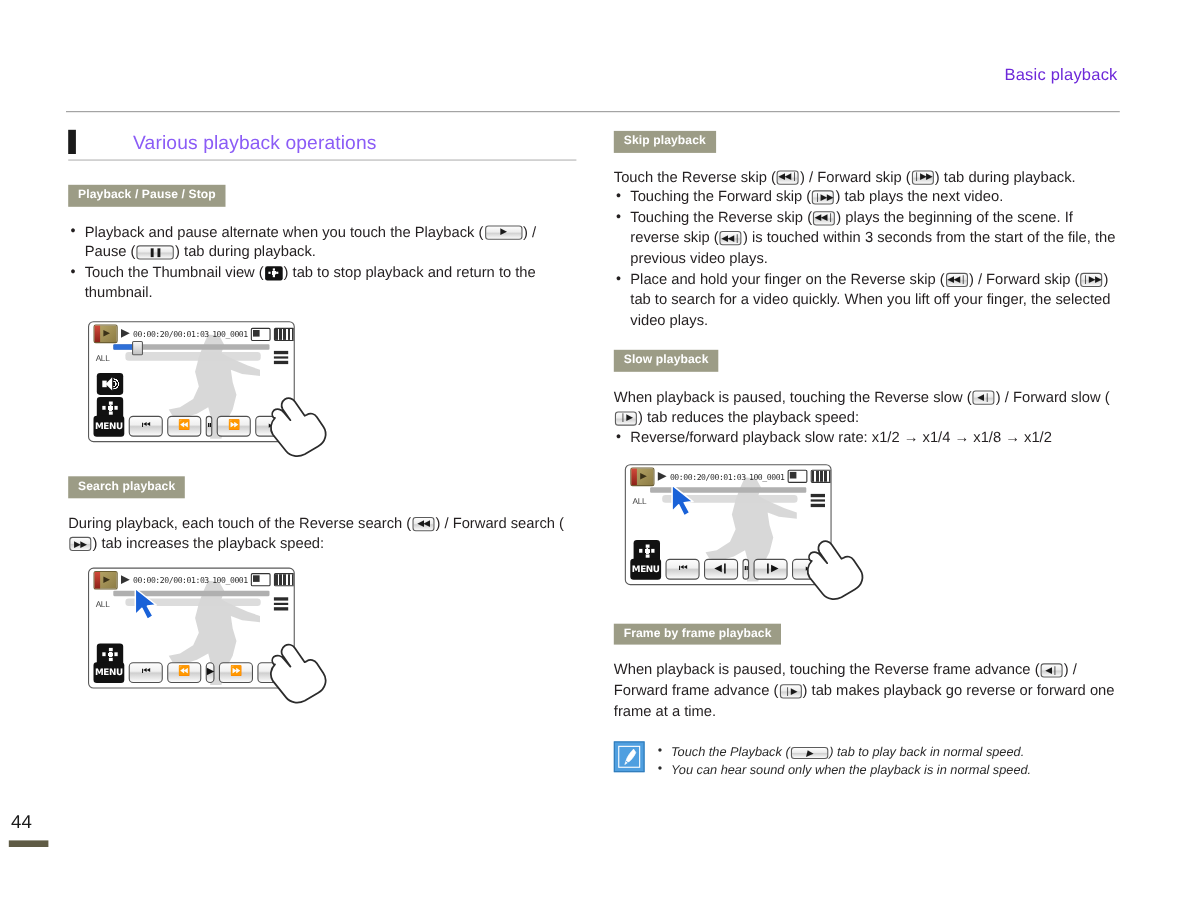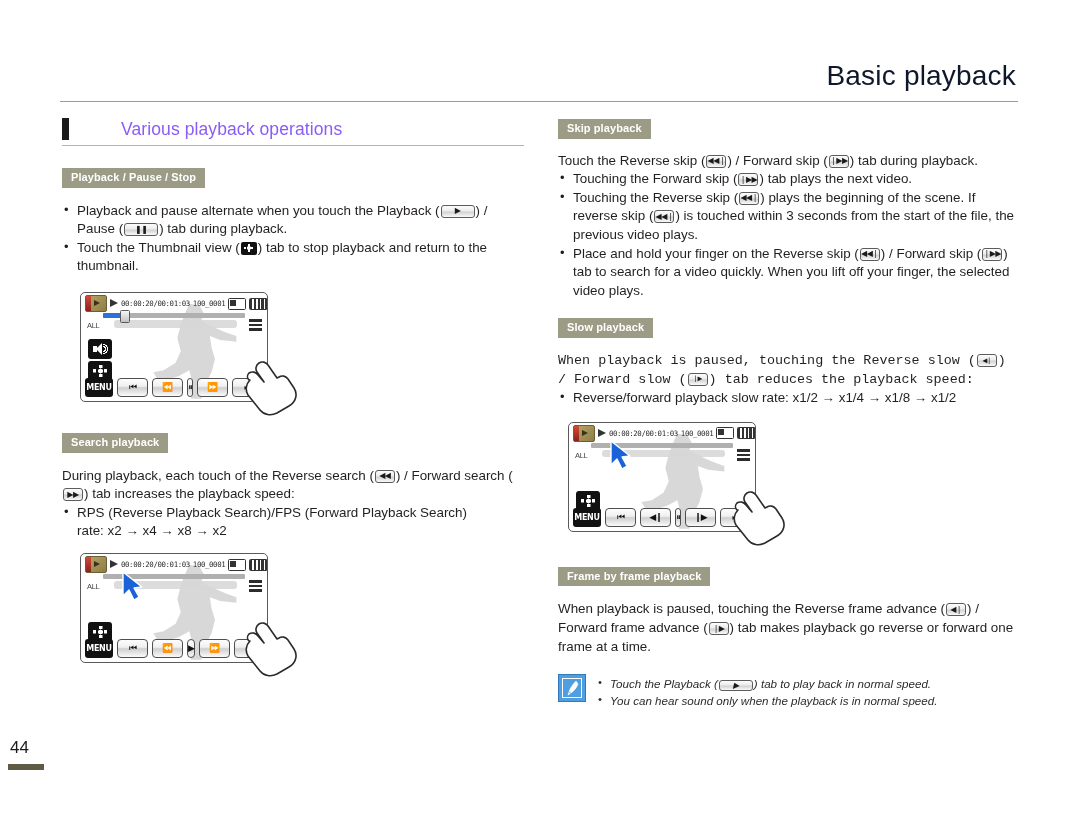--- a/index.html
+++ b/index.html
@@ -14,22 +14,22 @@
     overflow: hidden;
   }
 
   
   .page-header {
     position: absolute;
     left: 60px; top: 60px; width: 958px;
     text-align: right;
   }
   .page-header .title {
-    font-size: 28px;
-    color: #0f172a;
+    font-size: 15px;
+    color: #6d28d9;
     letter-spacing: .2px;
     padding-right: 2px;
   }
   .header-rule {
     position: absolute;
     left: 60px; top: 101px; width: 958px; height: 1px;
     background: #9b9b9b;
   }
 
   
@@ -486,26 +486,20 @@
       </svg>
     </div>
   </div>
 
   <div style="margin-top:18px;">
     <div class="subhead">Search playback</div>
   </div>
 
   <div class="para" style="margin-top:14px;"><span>During playback, each touch of the Reverse search (</span><span class="tabico w-narrow"><span class="g">◀◀</span></span><span>) / Forward search (</span><span class="tabico w-narrow"><span class="g">▶▶</span></span><span>) tab increases the playback speed:</span></div>
 
-  <ul class="bullets">
-    <li>
-      <span>RPS (Reverse Playback Search)/FPS (Forward Playback Search)</span><br>
-      <span>rate: x2 → x4 → x8 → x2</span>
-    </li>
-  </ul>
 
   <div style="position:relative; margin-top:12px; height:130px;">
     <div class="lcd" style="position:absolute; left:18px; top:0; width:188px; height:110px;">
       <div class="lcd-inner">
         <div class="dancer2"></div>
         <div class="dancer"></div>
 
         <div class="lcd-top">
           <div class="mode-badge"></div>
           <div class="play-tri outline"></div>
@@ -576,21 +570,21 @@
   <ul class="bullets">
     <li><span>Touching the Forward skip (</span><span class="tabico w-narrow"><span class="g">❘▶▶</span></span><span>) tab plays the next video.</span></li>
     <li><span>Touching the Reverse skip (</span><span class="tabico w-narrow"><span class="g">◀◀❘</span></span><span>) plays the beginning of the scene. If reverse skip (</span><span class="tabico w-narrow"><span class="g">◀◀❘</span></span><span>) is touched within 3 seconds from the start of the file, the previous video plays.</span></li>
     <li><span>Place and hold your finger on the Reverse skip (</span><span class="tabico w-narrow"><span class="g">◀◀❘</span></span><span>) / Forward skip (</span><span class="tabico w-narrow"><span class="g">❘▶▶</span></span><span>) tab to search for a video quickly. When you lift off your finger, the selected video plays.</span></li>
   </ul>
 
   <div style="margin-top:17px;">
     <div class="subhead">Slow playback</div>
   </div>
 
-  <div class="para" style="margin-top:14px;font-family:Liberation Mono, monospace;"><span>When playback is paused, touching the Reverse slow (</span><span class="tabico w-narrow"><span class="g">◀❘</span></span><span>) / Forward slow (</span><span class="tabico w-narrow"><span class="g">❘▶</span></span><span>) tab reduces the playback speed:</span></div>
+  <div class="para" style="margin-top:14px;"><span>When playback is paused, touching the Reverse slow (</span><span class="tabico w-narrow"><span class="g">◀❘</span></span><span>) / Forward slow (</span><span class="tabico w-narrow"><span class="g">❘▶</span></span><span>) tab reduces the playback speed:</span></div>
 
   <ul class="bullets">
     <li><span class="nowrap">Reverse/forward playback slow rate: x1/2 → x1/4 → x1/8 → x1/2</span></li>
   </ul>
 
   <div style="position:relative; margin-top:14px; height:140px;">
     <div class="lcd" style="position:absolute; left:10px; top:0; width:188px; height:110px;">
       <div class="lcd-inner">
         <div class="dancer2"></div>
         <div class="dancer"></div>

